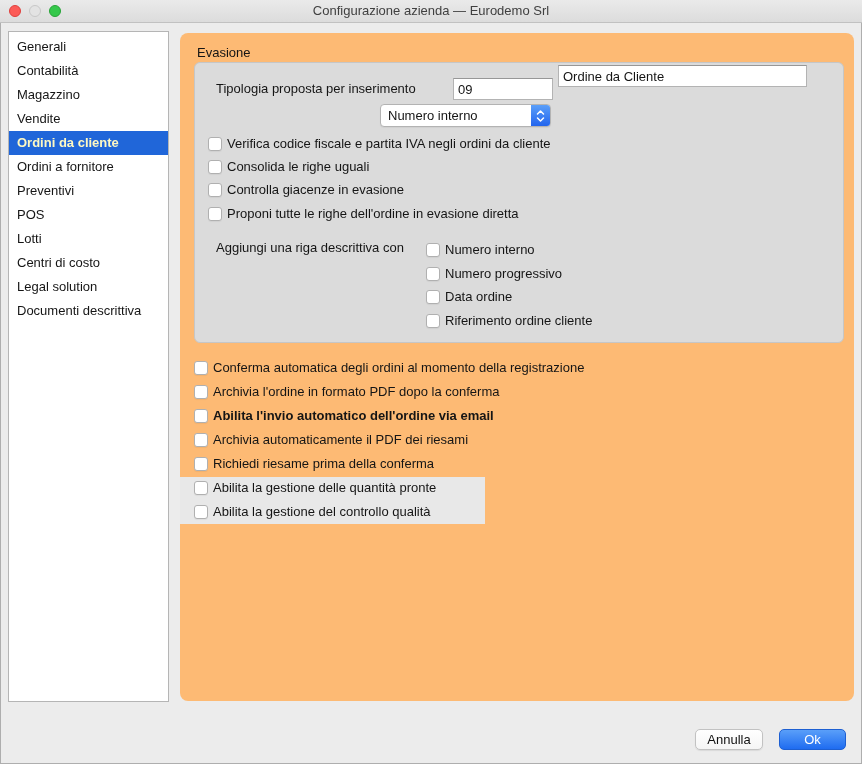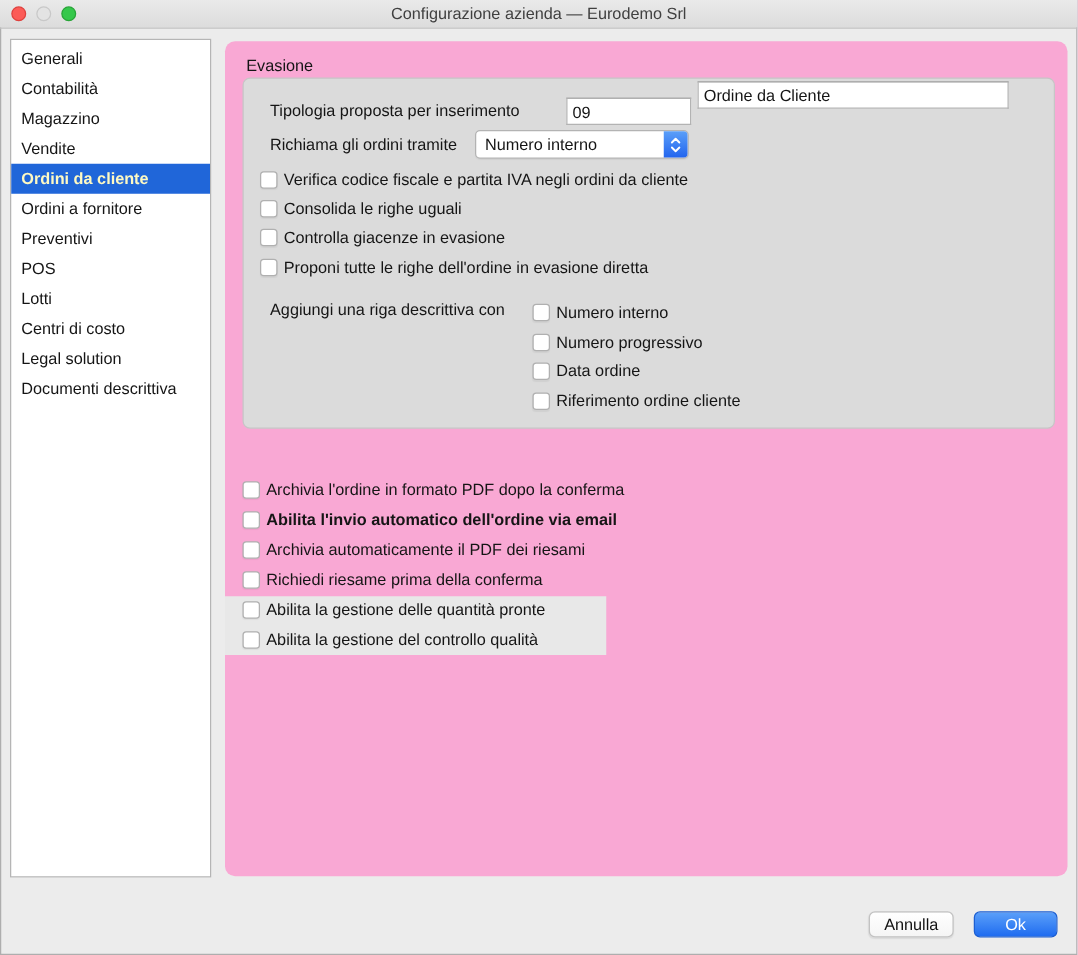--- a/index.html
+++ b/index.html
@@ -20,21 +20,21 @@
   .tl.gray{background:#e3e3e3;border-color:#c8c8c8;}
   .tl.green{background:#35c84b;border-color:#27a437;}
 
   
   .sidebar{position:absolute;left:8px;top:31px;width:161px;height:671px;
     background:#ffffff;border:1px solid #b5b5b5;box-sizing:border-box;padding-top:3px;}
   .side-item{height:24px;line-height:24px;padding-left:8px;cursor:default;white-space:nowrap;}
   .side-item.selected{background:#2066d9;color:#fef9c3;font-weight:bold;}
 
   
-  .panel{position:absolute;left:180px;top:33px;width:674px;height:668px;background:#f9a8d4;border-radius:8px;}
+  .panel{position:absolute;left:180px;top:33px;width:674px;height:668px;background:#fdba74;border-radius:8px;}
   .band{position:absolute;left:0;top:444px;width:305px;height:47px;background:#e8e8e8;}
   .group-label{position:absolute;left:17px;top:12px;line-height:16px;}
   .groupbox{position:absolute;left:14px;top:29px;width:650px;height:281px;
     background:#dbdbdb;border:1px solid #c6c6c6;border-radius:6px;box-sizing:border-box;}
 
   .flabel{position:absolute;height:22px;line-height:22px;white-space:nowrap;}
   input[type=text]{
     position:absolute;height:22px;box-sizing:border-box;
     border:1px solid #b3b3b3;border-top-color:#979797;background:#fff;
     font-family:"Liberation Sans","DejaVu Sans",sans-serif;font-size:13px;color:#151515;
@@ -97,21 +97,20 @@
     <div class="band"></div>
 
     <div class="group-label">Evasione</div>
 
     <div class="groupbox">
 
       <div class="flabel" style="left:21px;top:15px;">Tipologia proposta per inserimento</div>
       <input type="text" class="fld-code" value="09" style="">
       <input type="text" class="fld-desc" value="Ordine da Cliente" style="">
 
-      <div class="flabel" style="left:21px;top:41px;height:23px;line-height:23px;">Richiama gli ordini tramite</div>
       <div class="popup">
         <span class="popup-text">Numero interno</span>
         <span class="popup-cap">
           <svg width="9" height="14" viewBox="0 0 9 14">
               <path d="M1.5 5 L4.5 2 L7.5 5" fill="none" stroke="#ffffff" stroke-width="1.5" stroke-linecap="round" stroke-linejoin="round"></path>
               <path d="M1.5 9 L4.5 12 L7.5 9" fill="none" stroke="#ffffff" stroke-width="1.5" stroke-linecap="round" stroke-linejoin="round"></path>
             </svg>
         </span>
       </div>
 
@@ -145,20 +144,24 @@
       <div class="cbrow" style="left:231px;top:225px;">
         <span class="cb"></span>
         <span class="lbl">Data ordine</span>
       </div>
       <div class="cbrow" style="left:231px;top:249px;justify-content:flex-end;">
         <span class="cb"></span>
         <span class="lbl">Riferimento ordine cliente</span>
       </div>
     </div>
 
+    <div class="cbrow" style="left:14px;top:326px;">
+      <span class="cb"></span>
+      <span class="lbl">Conferma automatica degli ordini al momento della registrazione</span>
+    </div>
     <div class="cbrow" style="left:14px;top:350px;">
       <span class="cb"></span>
       <span class="lbl">Archivia l'ordine in formato PDF dopo la conferma</span>
     </div>
     <div class="cbrow" style="left:14px;top:374px;font-weight:bold;">
       <span class="cb"></span>
       <span class="lbl">Abilita l'invio automatico dell'ordine via email</span>
     </div>
     <div class="cbrow" style="left:14px;top:398px;">
       <span class="cb"></span>

